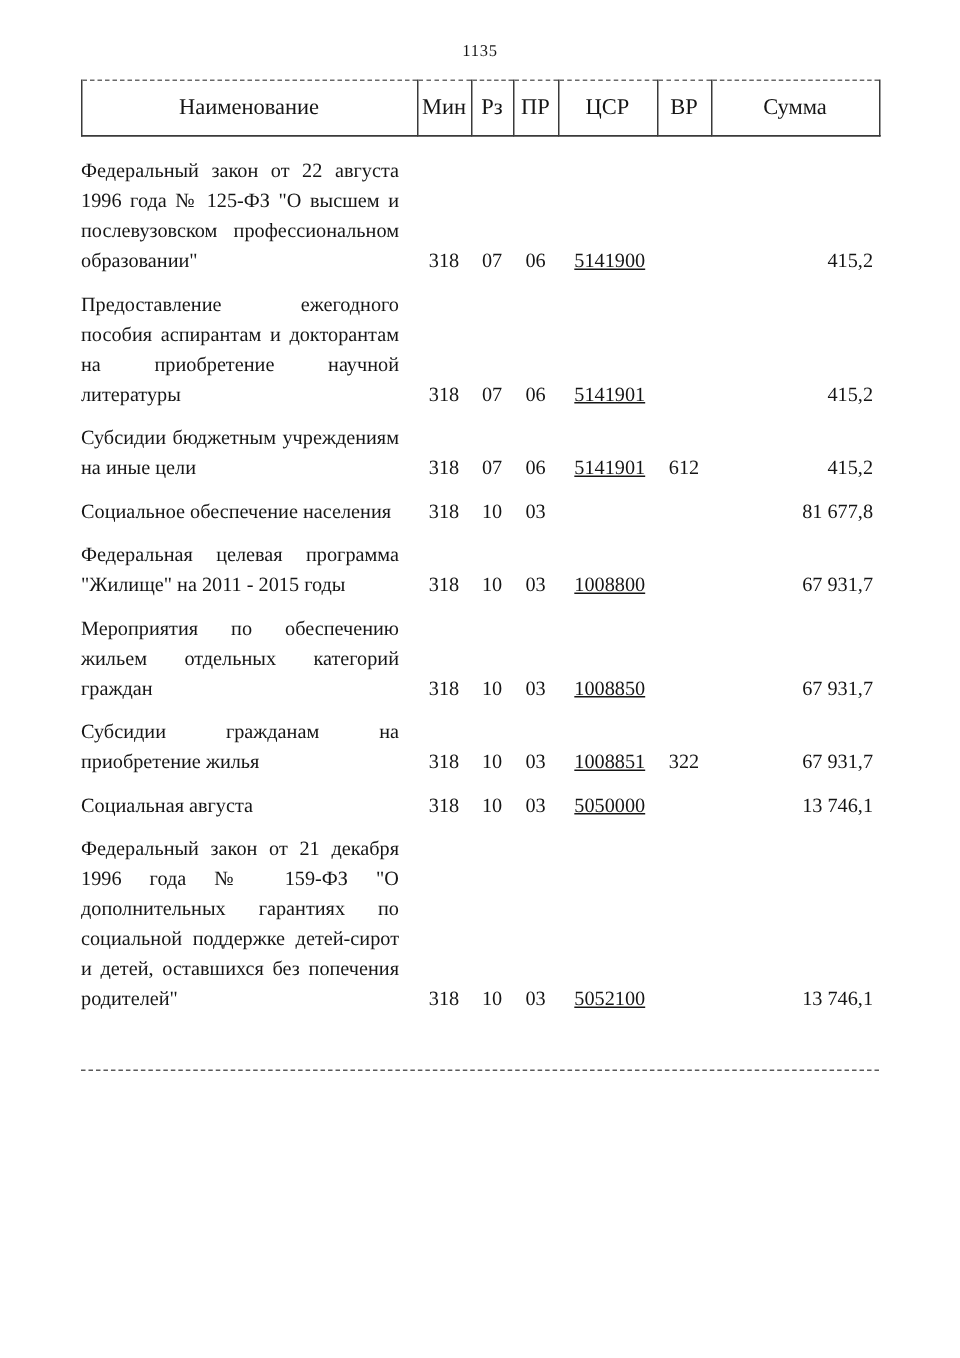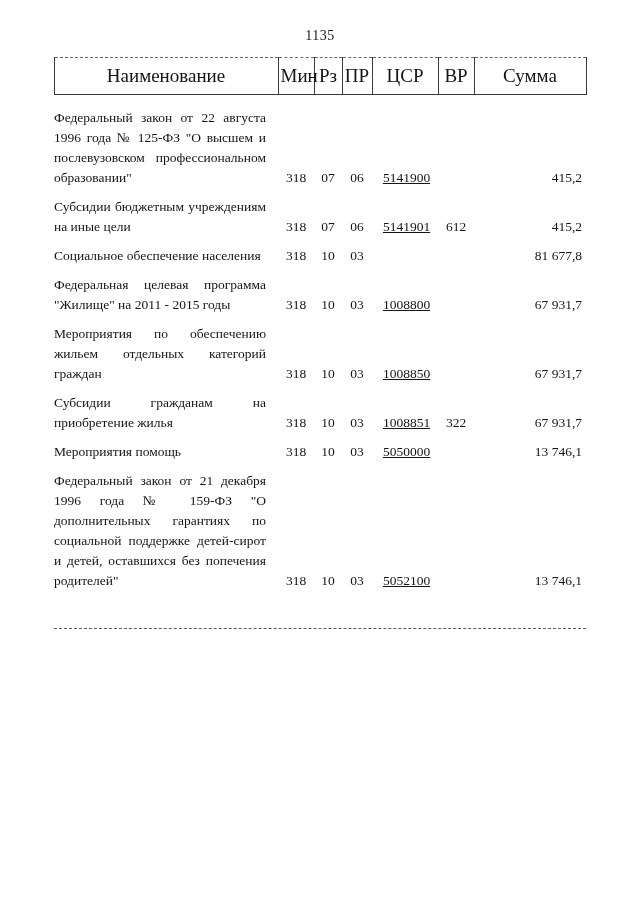--- a/index.html
+++ b/index.html
@@ -15,40 +15,40 @@
     overflow: hidden;
   }
   .page {
     position: relative;
     width: 640px;
     height: 905px;
   }
   .page-number {
     text-align: center;
     padding-top: 28px;
-    font-size: 14px;
+    font-size: 11px;
     letter-spacing: 0.5px;
   }
   table.budget {
     border-collapse: collapse;
     table-layout: fixed;
     width: 532px;
     margin: 13px auto 0 auto;
     font-size: 13.5px;
   }
   thead th {
     font-weight: normal;
     text-align: center;
     vertical-align: middle;
     height: 36px;
     border-left: 1px solid #3a3a3a;
     border-right: 1px solid #3a3a3a;
     border-bottom: 1px solid #3a3a3a;
     border-top: 1px dashed #6a6a6a;
-    font-size: 19px;
+    font-size: 15px;
     padding: 0 2px;
   }
   tbody td {
     vertical-align: bottom;
     padding: 0 0 9px 0;
     line-height: 20px;
     font-size: 13.5px;
   }
   tbody tr:first-child td {
     padding-top: 13px;
@@ -108,20 +108,29 @@
         <tr>
     <td class="name">Федеральный закон от 22 августа 1996 года № 125-ФЗ "О высшем и послевузовском профессиональном образовании"</td>
     <td class="c">318</td>
     <td class="c">07</td>
     <td class="c">06</td>
     <td class="tsr">5141900</td>
     <td class="c"></td>
     <td class="summa">415,2</td>
   </tr>
         <tr>
+    <td class="name">Предоставление ежегодного пособия аспирантам и докторантам на приобретение научной литературы</td>
+    <td class="c">318</td>
+    <td class="c">07</td>
+    <td class="c">06</td>
+    <td class="tsr">5141901</td>
+    <td class="c"></td>
+    <td class="summa">415,2</td>
+  </tr>
+        <tr>
     <td class="name">Субсидии бюджетным учреждениям на иные цели</td>
     <td class="c">318</td>
     <td class="c">07</td>
     <td class="c">06</td>
     <td class="tsr">5141901</td>
     <td class="c">612</td>
     <td class="summa">415,2</td>
   </tr>
         <tr>
     <td class="name">Социальное обеспечение населения</td>
@@ -153,21 +162,21 @@
         <tr>
     <td class="name">Субсидии гражданам на приобретение жилья</td>
     <td class="c">318</td>
     <td class="c">10</td>
     <td class="c">03</td>
     <td class="tsr">1008851</td>
     <td class="c">322</td>
     <td class="summa">67 931,7</td>
   </tr>
         <tr>
-    <td class="name">Мероприятия помощь</td>
+    <td class="name">Социальная августа</td>
     <td class="c">318</td>
     <td class="c">10</td>
     <td class="c">03</td>
     <td class="tsr">5050000</td>
     <td class="c"></td>
     <td class="summa">13 746,1</td>
   </tr>
         <tr>
     <td class="name">Федеральный закон от 21 декабря 1996 года № 159-ФЗ "О дополнительных гарантиях по социальной поддержке детей-сирот и детей, оставшихся без попечения родителей"</td>
     <td class="c">318</td>

